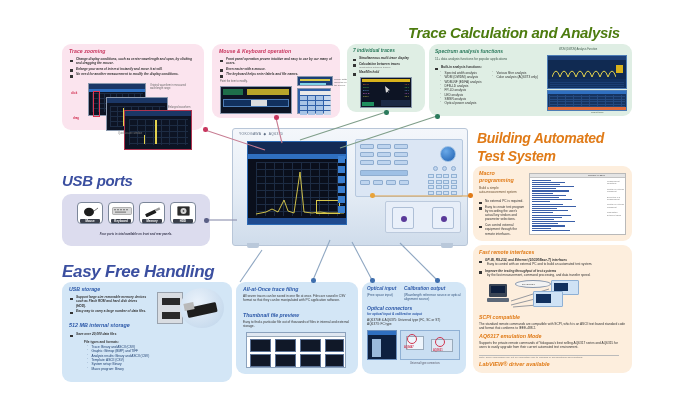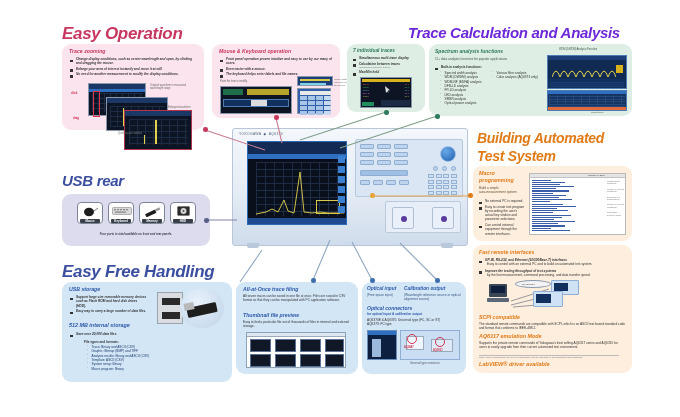--- a/index.html
+++ b/index.html
@@ -8,21 +8,21 @@
     background: #ffffff;
     font-family: "Liberation Sans", sans-serif;
     overflow: hidden;
     position: relative;
   }
   #page { position:relative; width:680px; height:417px; background:#fff; }
 
   
   .sec-title { position:absolute; font-weight:bold; font-style:italic; letter-spacing:-0.3px; }
   .h-pink   { color:#c8375f; }
-  .h-green  { color:#6d28d9; }
+  .h-green  { color:#4d7c0f; }
   .h-blue   { color:#3b4fa0; }
   .h-orange { color:#e07b18; }
 
   
   .panel { position:absolute; border-radius:9px; }
   .p-pink   { background:#fbe4ee; }
   .p-green  { background:#dfeee4; }
   .p-lblue  { background:#d3e6f6; }
   .p-cream  { background:#fdeedd; }
   .p-lavender { background:#dcdcee; }
@@ -104,21 +104,20 @@
 
   .caption { position:absolute; font-size:2.6px; color:#555; }
   .note { font-size:2.5px; color:#777; }
   .sep-line { position:absolute; height:0.5px; background:#bbb; }
 </style>
 </head>
 <body>
 
 <div id="page">
 
-  <div class="sec-title h-pink" style="left:62px; top:24px; font-size:17px;">Easy Operation</div>
 
   <div class="panel p-pink" style="left:62px; top:44px; width:142px; height:86px;">
     <div class="sub sub-pink" style="position:absolute; left:7px; top:4px; font-size:5.2px;">Trace zooming</div>
     <ul class="bul bold tiny" style="position:absolute; left:8px; top:13px; width:128px;">
       <li>Change display conditions, such as center wavelength and span, by clicking and dragging the mouse.</li>
       <li>Enlarge your area of interest instantly and  move it at will.</li>
       <li>No need for another measurement to modify the display conditions.</li>
     </ul>
 
     <div class="shot shot-dark" style="left:26px; top:39px; width:58px; height:33px;">
@@ -370,21 +369,21 @@
     <div class="tiny" style="position:absolute; left:6px; top:77px; width:146px;">The standard remote commands are compatible with SCPI, which is an ASCII text based standard code and format that conforms to IEEE-488.2.</div>
 
     <div class="sub sub-orange" style="position:absolute; left:6px; top:88px; font-size:5.4px;">AQ6317 emulation Mode</div>
     <div class="tiny" style="position:absolute; left:6px; top:96px; width:147px;">Supports the private remote commands of Yokogawa's best selling AQ6317 series and AQ6315 for users to easily upgrade from their current automated test environment.</div>
     <div class="note" style="position:absolute; left:6px; top:111px; width:140px;">Note: some commands may not be compatible due to changes in specifications and functions.</div>
     <div class="sep-line" style="left:6px; top:110px; width:140px;"></div>
 
     <div class="sub sub-orange" style="position:absolute; left:6px; top:116px; font-size:5.6px;">LabVIEW® driver available</div>
   </div>
 
-  <div class="sec-title h-blue" style="left:62px; top:172px; font-size:15px;">USB rear</div>
+  <div class="sec-title h-blue" style="left:62px; top:172px; font-size:15px;">USB ports</div>
   <div class="panel p-lavender" style="left:62px; top:194px; width:148px; height:52px;">
     <div class="usbicon" style="left:15px; top:8px;">
       <svg style="position:absolute;left:5px;top:3px;" width="16" height="11" viewBox="0 0 16 11">
         <ellipse cx="6" cy="6" rx="5" ry="4.2" fill="#1d1d1d"></ellipse>
         <path d="M11 5 L15 2" stroke="#555" stroke-width="0.8" fill="none"></path>
       </svg>
       <div class="lblbg"></div>
         <div class="lbl">Mouse</div>
     </div>
     <div class="usbicon" style="left:46px; top:8px;">

